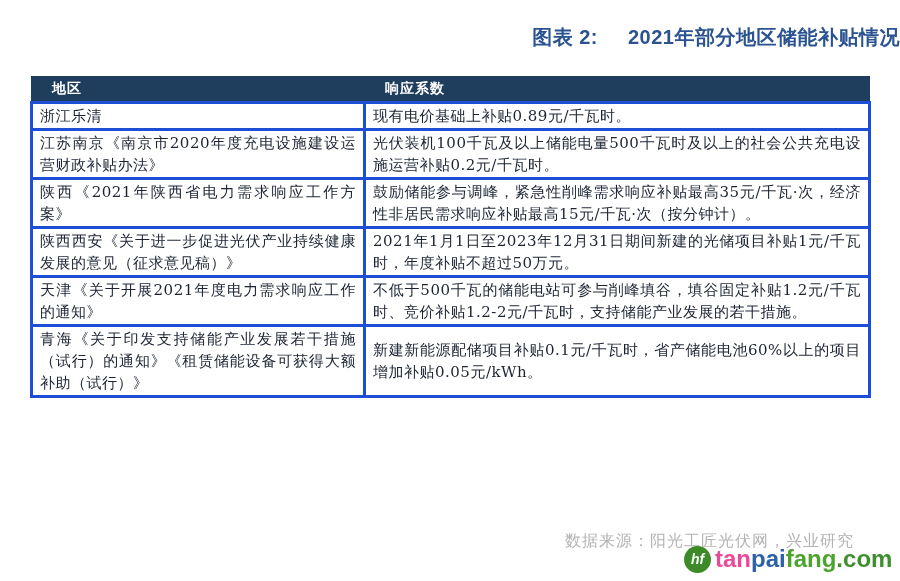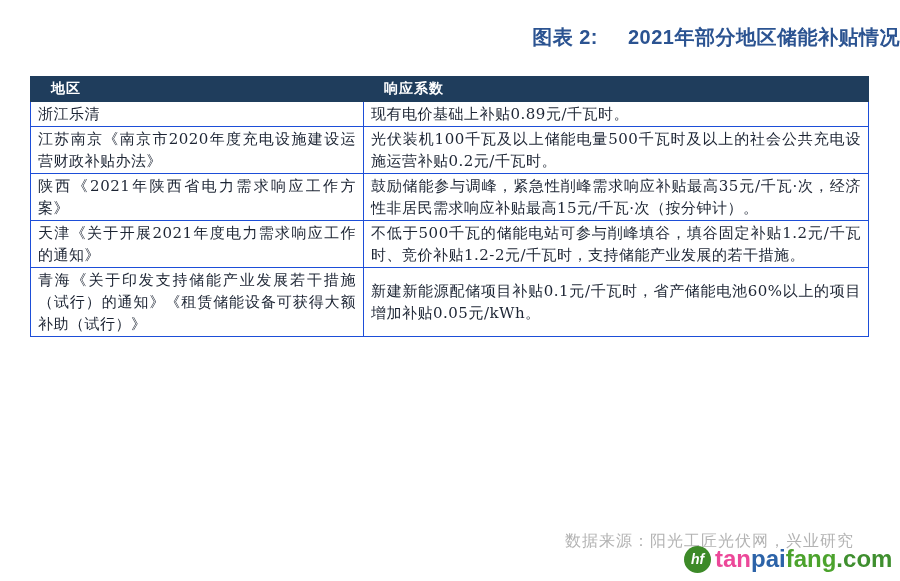--- a/index.html
+++ b/index.html
@@ -20,21 +20,21 @@
     font-size:15px;color:#1c2433;
   }
   table.subsidy col.c-region{width:333px;}
   table.subsidy col.c-policy{width:505px;}
   table.subsidy th{
     background:#1f3d5c;color:#ffffff;font-weight:bold;font-size:14px;
     text-align:left;padding:3px 20px;border:1px solid #1f3d5c;
     letter-spacing:1px;
   }
   table.subsidy td{
-    border:1px solid #1d4ed8;
+    border:3px solid #1d4ed8;
     padding:1px 7px;line-height:22px;vertical-align:middle;
     letter-spacing:0.5px;text-align:justify;
   }
   .footer-source{
     position:absolute;left:565px;top:531px;
     font-size:16px;color:#b3b3b3;letter-spacing:1px;white-space:nowrap;
   }
   .watermark{
     position:absolute;left:684px;top:545px;display:flex;align-items:center;z-index:5;
   }
@@ -74,20 +74,24 @@
     </tr>
     <tr>
       <td>江苏南京《南京市2020年度充电设施建设运营财政补贴办法》</td>
       <td>光伏装机100千瓦及以上储能电量500千瓦时及以上的社会公共充电设施运营补贴0.2元/千瓦时。</td>
     </tr>
     <tr>
       <td>陕西《2021年陕西省电力需求响应工作方案》</td>
       <td>鼓励储能参与调峰，紧急性削峰需求响应补贴最高35元/千瓦·次，经济性非居民需求响应补贴最高15元/千瓦·次（按分钟计）。</td>
     </tr>
     <tr>
+      <td>陕西西安《关于进一步促进光伏产业持续健康发展的意见（征求意见稿）》</td>
+      <td>2021年1月1日至2023年12月31日期间新建的光储项目补贴1元/千瓦时，年度补贴不超过50万元。</td>
+    </tr>
+    <tr>
       <td>天津《关于开展2021年度电力需求响应工作的通知》</td>
       <td>不低于500千瓦的储能电站可参与削峰填谷，填谷固定补贴1.2元/千瓦时、竞价补贴1.2-2元/千瓦时，支持储能产业发展的若干措施。</td>
     </tr>
     <tr>
       <td>青海《关于印发支持储能产业发展若干措施（试行）的通知》《租赁储能设备可获得大额补助（试行）》</td>
       <td>新建新能源配储项目补贴0.1元/千瓦时，省产储能电池60%以上的项目增加补贴0.05元/kWh。</td>
     </tr>
   </tbody>
 </table>
 

